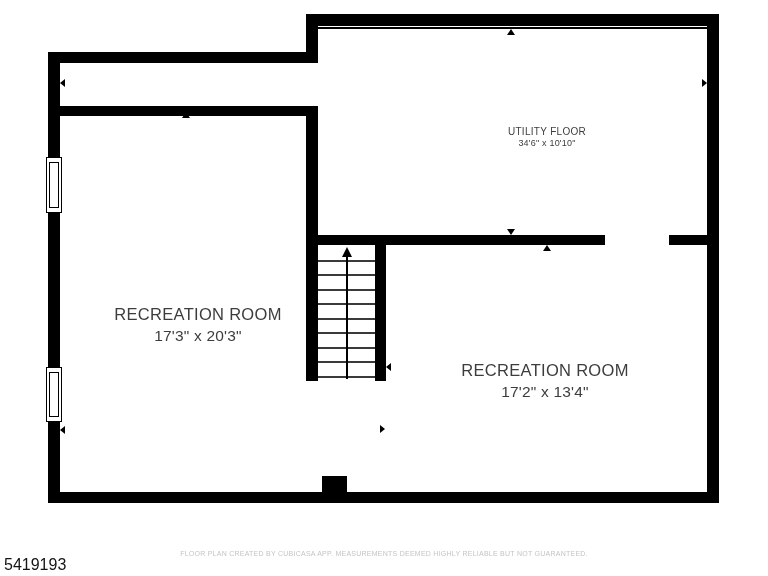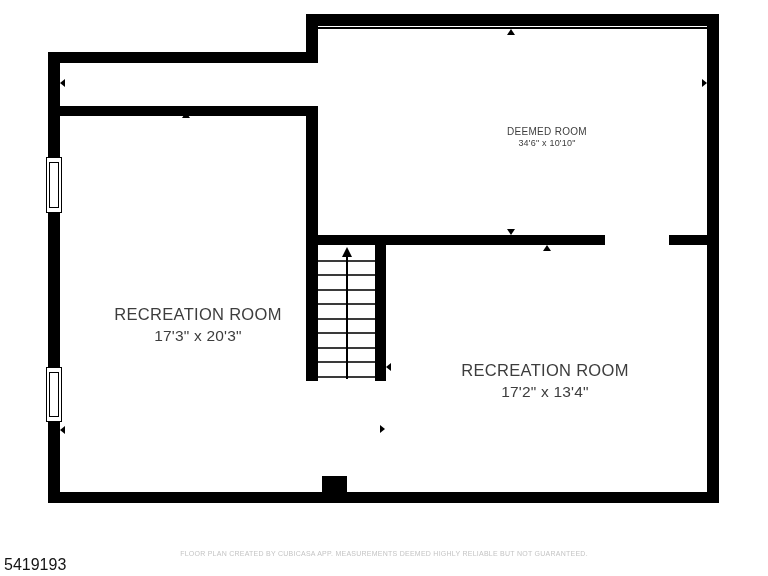--- a/index.html
+++ b/index.html
@@ -74,21 +74,21 @@
         <div class="tread" style="top: 87px;"></div>
         <div class="tread" style="top: 102px;"></div>
         <div class="tread" style="top: 116px;"></div>
         <div class="tread" style="top: 131px;"></div>
         <div class="stair-line" style="left: 28px; top: 10px; height: 124px;"></div>
         <div class="stair-arrow" style="left: 23.5px; top: 2px;"></div>
       </div>
     </div>
 
   <div class="room-label" style="left: 547px; top: 126px;">
-    <div class="room-name" style="font-size: 10px;">DEEMED ROOM</div>
+    <div class="room-name" style="font-size: 10px;">UTILITY FLOOR</div>
     <div class="room-dims" style="font-size: 9px; margin-top: 1px;">34'6" x 10'10"</div>
   </div>
 
   <div class="room-label" style="left: 198px; top: 305px;">
     <div class="room-name" style="font-size: 16.5px;">RECREATION ROOM</div>
     <div class="room-dims" style="font-size: 15.5px; margin-top: 3px;">17'3" x 20'3"</div>
   </div>
 
   <div class="room-label" style="left: 545px; top: 361px;">
     <div class="room-name" style="font-size: 16.5px;">RECREATION ROOM</div>

